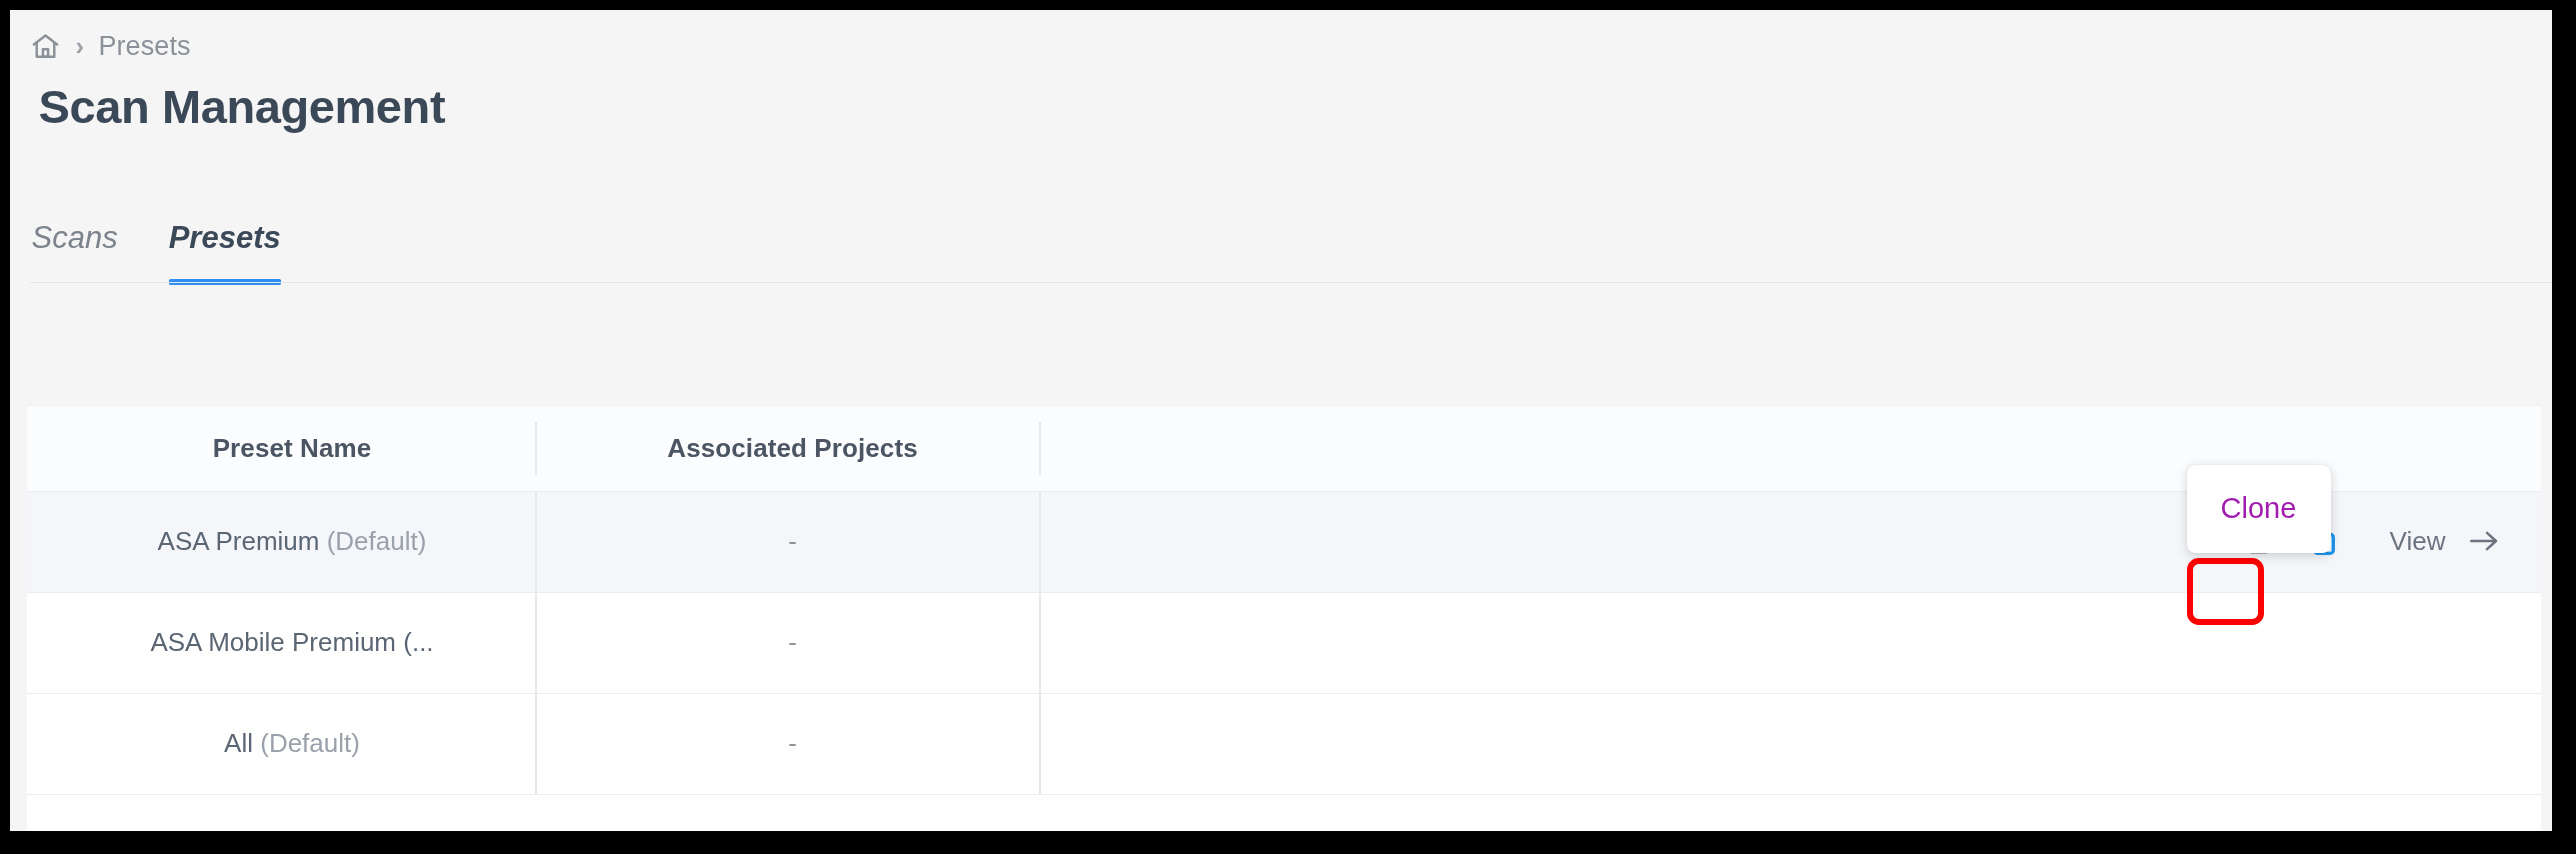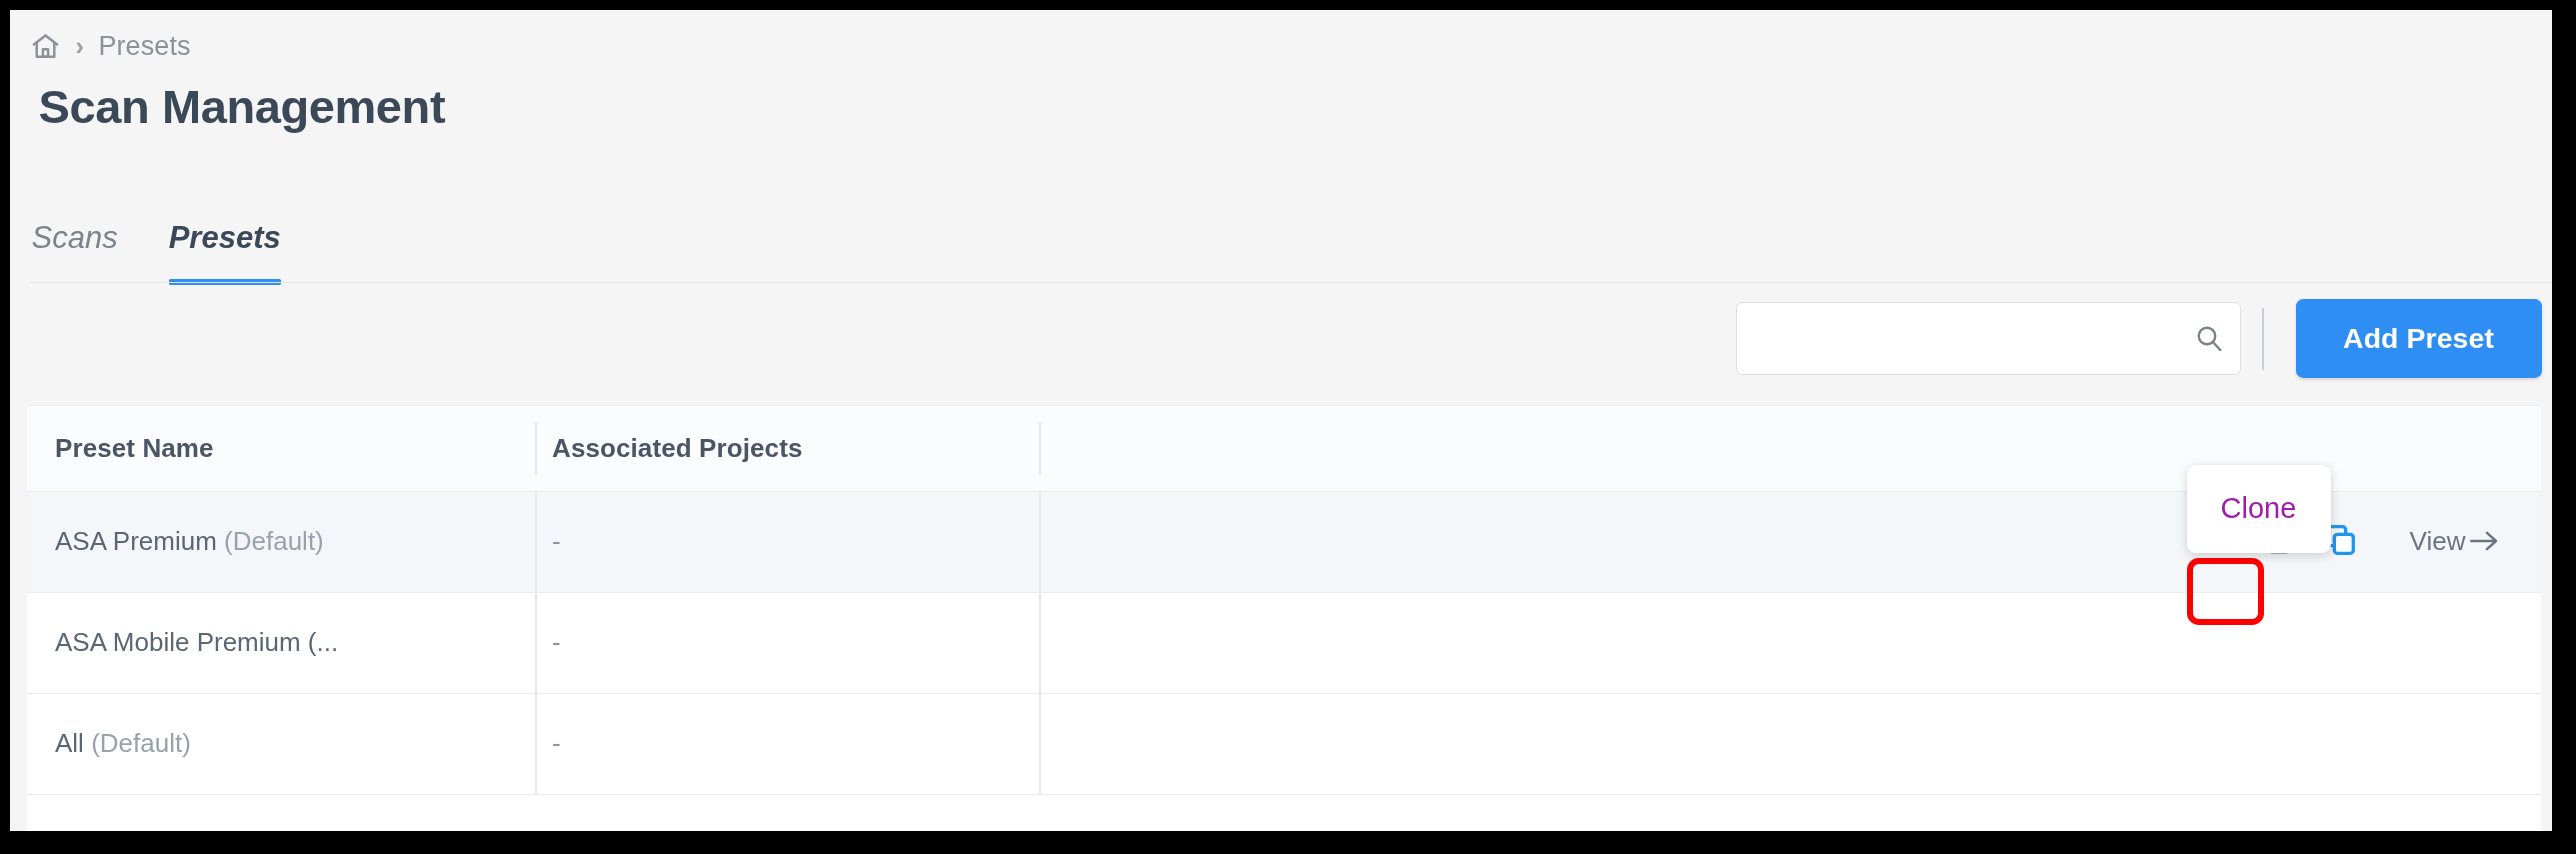--- a/index.html
+++ b/index.html
@@ -98,21 +98,21 @@
   .thead {
     position: relative; height: 86px;
     background: #fbfcfe; border-bottom: 1.5px solid #ececee;
   }
   .row {
     position: relative; height: 101px;
     border-bottom: 1.5px solid #ececee; background: #ffffff;
   }
   .row.hover { background: #f4f6f9; }
 
-  .cell { position: absolute; top: 0; height: 100%; display: flex; align-items: center; }
+  .cell { position: absolute; top: 0; height: 100%; display: flex; align-items: center; justify-content: center; }
   .c-name { left: 28px; width: 474px; }
   .c-proj { left: 525px; width: 481px; }
   .c-desc { left: 1028px; width: 656px; }
 
   .col-sep {
     position: absolute; top: 16px; bottom: 16px; width: 1.5px; background: #e6e8ea;
   }
   .sep1 { left: 508px; }
   .sep2 { left: 1012px; }
   .row .col-sep { top: 0; bottom: 0; }
@@ -133,21 +133,21 @@
     position: absolute; right: 17.5px; top: 0; height: 100%;
     display: flex; align-items: center; gap: 0;
   }
   .icon-btn {
     width: 53px; height: 53px; display: flex;
     align-items: center; justify-content: center;
     background: transparent; border: 0; cursor: pointer; padding: 0;
   }
   .clone-wrap { position: relative; margin: 0 11.7px 0 8.8px; }
   .view-link {
-    display: flex; align-items: center; gap: 0;
+    display: flex; align-items: center; gap: 20px;
     margin-left: 31px; margin-right: 22px; cursor: pointer;
   }
   .view-text { font-size: 26px; color: #6b7480; }
 
   
   .annot-box {
     position: absolute;
     left: 2177px; top: 548px;
     width: 77px; height: 67px;
     border: 6.6px solid #ff0000; border-radius: 11.7px;
@@ -184,33 +184,20 @@
   </div>
 
   <h1 class="page-title">Scan Management</h1>
 
   <div class="tabs">
     <div class="tab">Scans</div>
     <div class="tab active">Presets</div>
   </div>
   <div class="tabs-rule"></div>
 
-  <div class="toolbar">
-    <div class="search-box">
-      <input class="search-input" type="text" placeholder="" style="">
-      <span>
-        <svg class="search-icon" viewBox="0 0 24 24" fill="none" stroke="#7b8189" stroke-width="1.8" stroke-linecap="round">
-          <circle cx="10.5" cy="10.5" r="6.2"></circle>
-          <line x1="15.2" y1="15.4" x2="20.5" y2="21"></line>
-        </svg>
-      </span>
-    </div>
-    <div class="tb-divider"></div>
-    <button class="add-btn">Add Preset</button>
-  </div>
 
   <div class="table-card">
 
     <div class="thead">
       <div class="col-sep sep1"></div>
       <div class="col-sep sep2"></div>
       <div class="cell c-name">
           <span class="th">Preset Name</span>
         </div>
       <div class="cell c-proj">

